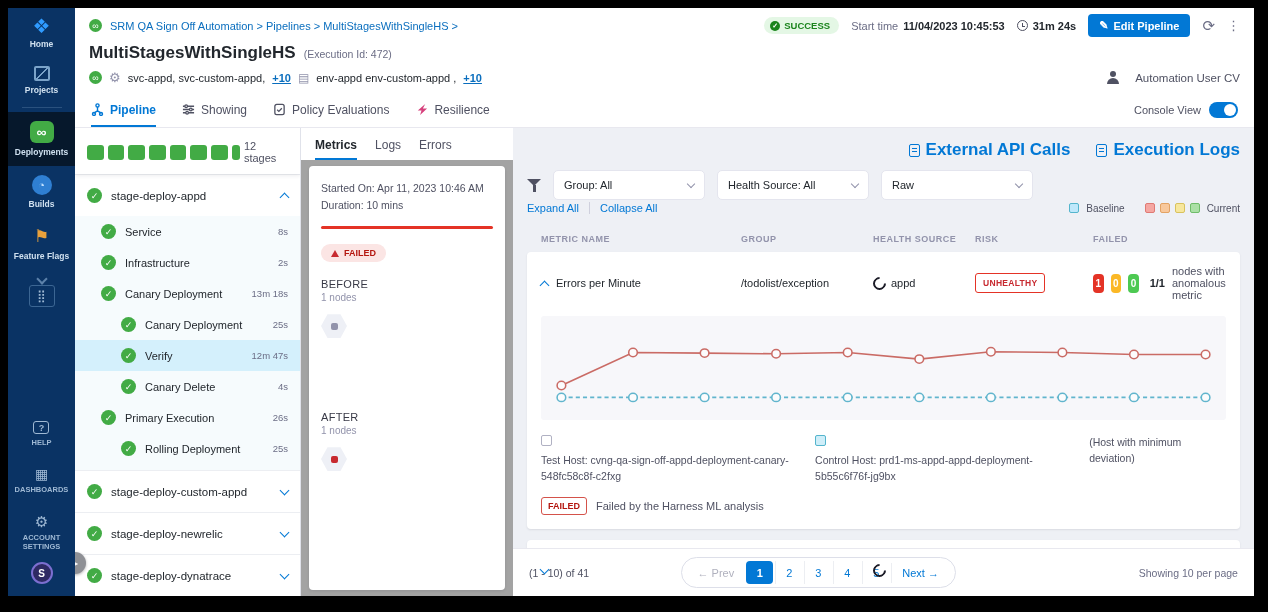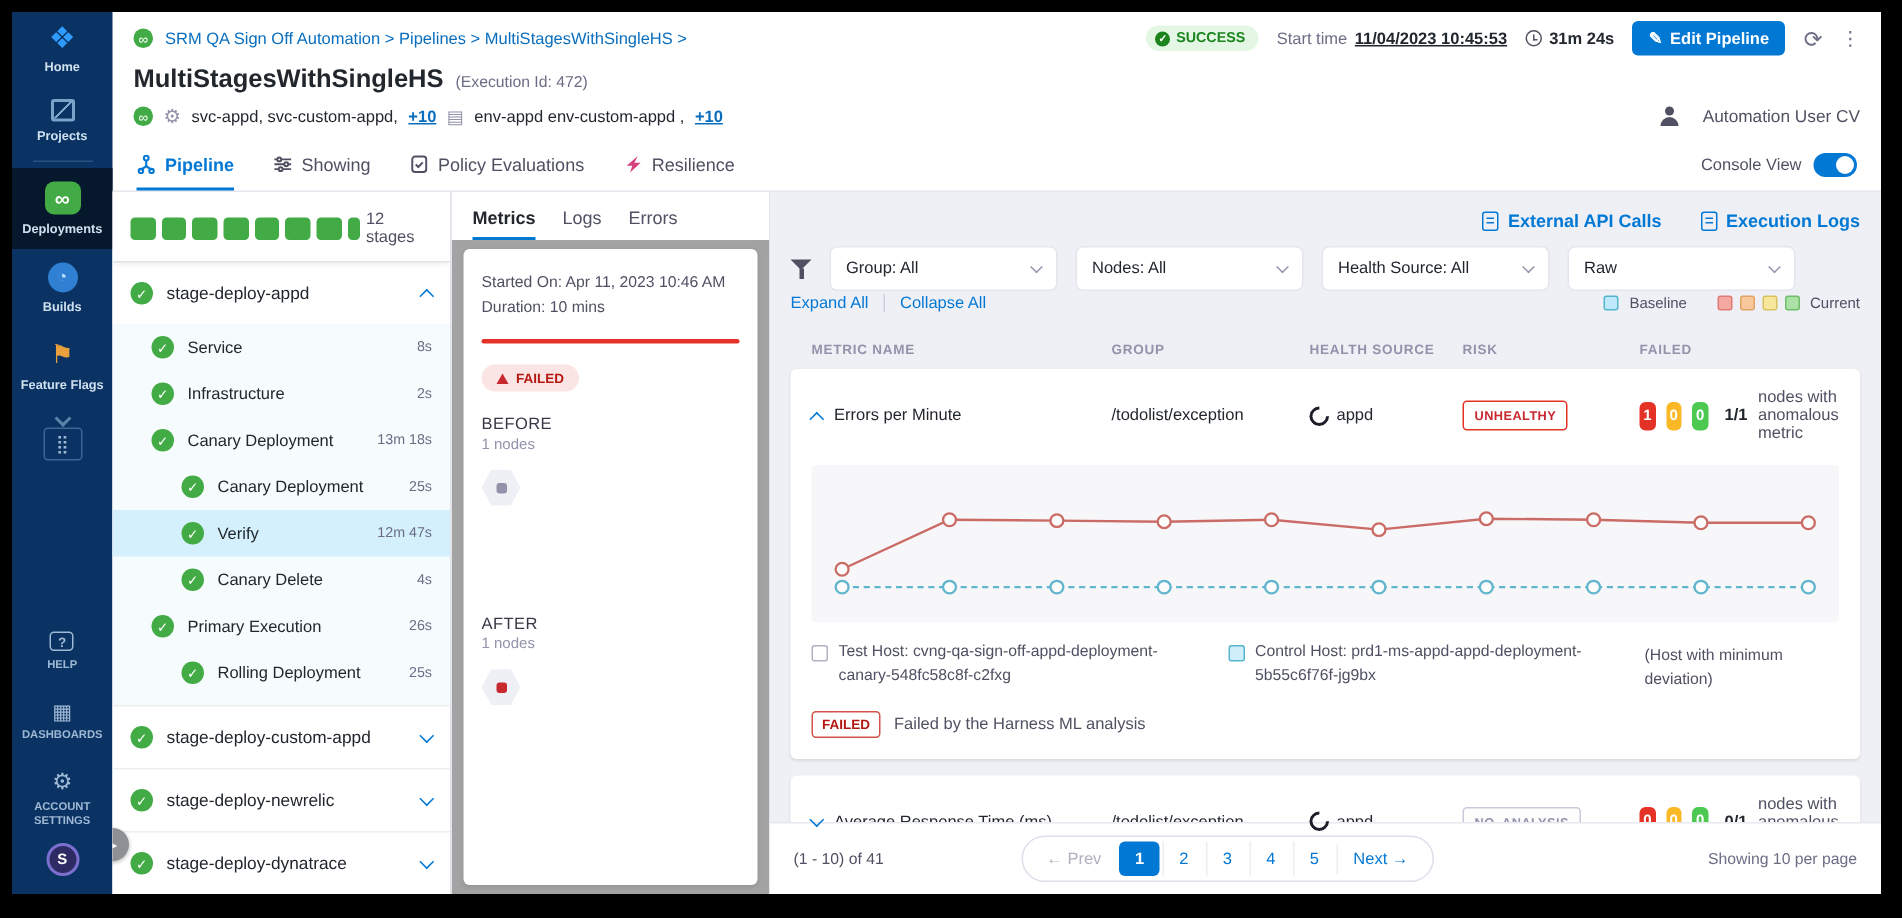--- a/index.html
+++ b/index.html
@@ -46,21 +46,21 @@
   .breadcrumb-row { display:flex; align-items:center; gap:8px; padding:6px 14px 2px; }
   .crumb-icon { width:13px; height:13px; border-radius:50%; background:#42ab45; color:#fff;
     font-size:9px; display:inline-flex; align-items:center; justify-content:center; flex-shrink:0;}
   .breadcrumb { font-size:11px; color:#0a6ebe; }
   .bc-right { margin-left:auto; display:flex; align-items:center; gap:12px; }
   .badge-success { background:#e4f7e5; color:#1b841d; font-size:9.5px; font-weight:bold;
     border-radius:9px; padding:3px 9px 3px 6px; display:flex; align-items:center; gap:4px;}
   .badge-success .dot { width:10px; height:10px; background:#1b841d; border-radius:50%;
     color:#fff; font-size:7px; display:flex; align-items:center; justify-content:center;}
   .starttime-label { font-size:11px; color:#6b6d85; }
-  .starttime-value { font-size:11px; font-weight:bold; color:#22272d;text-decoration:underline; }
+  .starttime-value { font-size:11px; font-weight:bold; color:#22272d; }
   .clock { width:11px; height:11px; border:1.4px solid #4f5162; border-radius:50%; position:relative; display:inline-block;}
   .clock::before { content:""; position:absolute; left:4px; top:2px; width:1.3px; height:3.5px; background:#4f5162;}
   .clock::after { content:""; position:absolute; left:4px; top:4.5px; width:3px; height:1.3px; background:#4f5162;}
   .elapsed { font-size:11px; font-weight:bold; color:#22272d; margin-left:-7px;}
   .btn-edit { background:#0278d5; color:#fff; font-size:11px; font-weight:bold;
     border:none; border-radius:4px; padding:5px 11px; display:flex; gap:5px; align-items:center; cursor:pointer;}
   .icon-refresh { color:#6b6d85; font-size:15px; cursor:pointer;}
   .icon-kebab { color:#6b6d85; font-size:13px; cursor:pointer; letter-spacing:0;}
   .title-row { display:flex; align-items:baseline; gap:8px; padding:4px 14px 2px;}
   .page-title { font-size:17px; font-weight:bold; color:#22272d; }
@@ -141,21 +141,21 @@
     background:#eef0f6; display:flex; align-items:center; justify-content:center;}
   .hexnode .dot { width:7px; height:7px; border-radius:2px; }
   .dot-gray { background:#9293ab; }
   .dot-red { background:#c7292f; }
   .vp-gap { height:56px; }
 
   
   .metrics-panel { flex:1; background:#eef0f5; display:flex; flex-direction:column; min-width:0; overflow:hidden;}
   .mp-scroll { flex:1; padding:8px 14px 0; display:flex; flex-direction:column; min-height:0;}
   .mp-links { display:flex; justify-content:flex-end; gap:26px; padding:4px 0 10px; }
-  .mp-link { display:flex; align-items:center; gap:6px; font-size:12px; font-weight:bold;
+  .mp-link { display:flex; align-items:center; gap:6px; font-size:17px; font-weight:bold;
     color:#0278d5; cursor:pointer; }
   .doc-icon { width:11px; height:13px; border:1.4px solid #0278d5; border-radius:2px; position:relative;}
   .doc-icon::before { content:""; position:absolute; left:2px; top:3px; width:5px; height:1.2px;
     background:#0278d5; box-shadow:0 3px 0 #0278d5;}
   .filter-row { display:flex; align-items:center; gap:12px; }
   .funnel { width:14px; height:14px; position:relative; }
   .funnel::before { content:""; position:absolute; left:0; top:1px; width:0; height:0;
     border-left:7px solid transparent; border-right:7px solid transparent; border-top:7px solid #4f5162;}
   .funnel::after { content:""; position:absolute; left:6px; top:7px; width:2.5px; height:7px; background:#4f5162;}
   .select { width:152px; height:30px; background:#fff; border:1px solid #e4e5ee; border-radius:5px;
@@ -190,21 +190,21 @@
     padding:4px 7px; letter-spacing:.3px;}
   .risk-unhealthy { border:1px solid #e43326; color:#c7292f; background:#fff;}
   .risk-noanalysis { border:1px solid #c9cad8; color:#9293ab; background:#fdfdfe;}
   .chip { width:19px; height:19px; border-radius:4px; color:#fff; font-size:10px; font-weight:bold;
     display:inline-flex; align-items:center; justify-content:center; margin-right:3px;}
   .chip-red { background:#e43326; } .chip-yellow { background:#fbb826; } .chip-green { background:#4dc952; }
   .nodes-bold { font-weight:bold; margin-left:4px; }
   .nodes-rest { color:#4f5162; margin-left:3px;}
   .chart-wrap { margin:2px 14px 10px; background:#f7f7fa; border-radius:3px; padding:6px 4px 2px; }
   .host-legend { display:flex; gap:26px; padding:2px 14px 8px; }
-  .host-item { display:flex; gap:7px; align-items:flex-start; }
+  .host-item { display:flex; gap:7px; align-items:flex-start;flex-direction:column; }
   .host-sw { width:11px; height:11px; border-radius:2px; margin-top:3px; flex-shrink:0;}
   .host-sw-test { background:#fff; border:1.4px solid #b0b1c3; }
   .host-sw-control { background:#cfeef9; border:1.4px solid #54b5cd; }
   .host-text { font-size:10.5px; color:#4f5162; line-height:1.5; max-width:255px;}
   .min-dev { font-size:10.5px; color:#4f5162; line-height:1.5; max-width:150px; padding-top:3px;}
   .ml-row { display:flex; align-items:center; gap:9px; padding:4px 14px 14px; }
   .failed-outline { border:1.4px solid #d4524a; color:#b41710; background:#fff; font-size:9px;
     font-weight:bold; border-radius:3px; padding:3px 6px; }
   .ml-text { font-size:11px; color:#4f5162; }
   .card-gap { height:14px; }
@@ -475,24 +475,20 @@
             <span class="mp-link">
               <span class="doc-icon"></span>
               <span>Execution Logs</span>
             </span>
           </div>
 
           <div class="filter-row">
             <span class="funnel"></span>
             <div class="select">
               <span>Group: All</span>
-              <span class="chev"></span>
-            </div>
-            <div class="select">
-              <span>Nodes: All</span>
               <span class="chev"></span>
             </div>
             <div class="select">
               <span>Health Source: All</span>
               <span class="chev"></span>
             </div>
             <div class="select">
               <span>Raw</span>
               <span class="chev"></span>
             </div>

